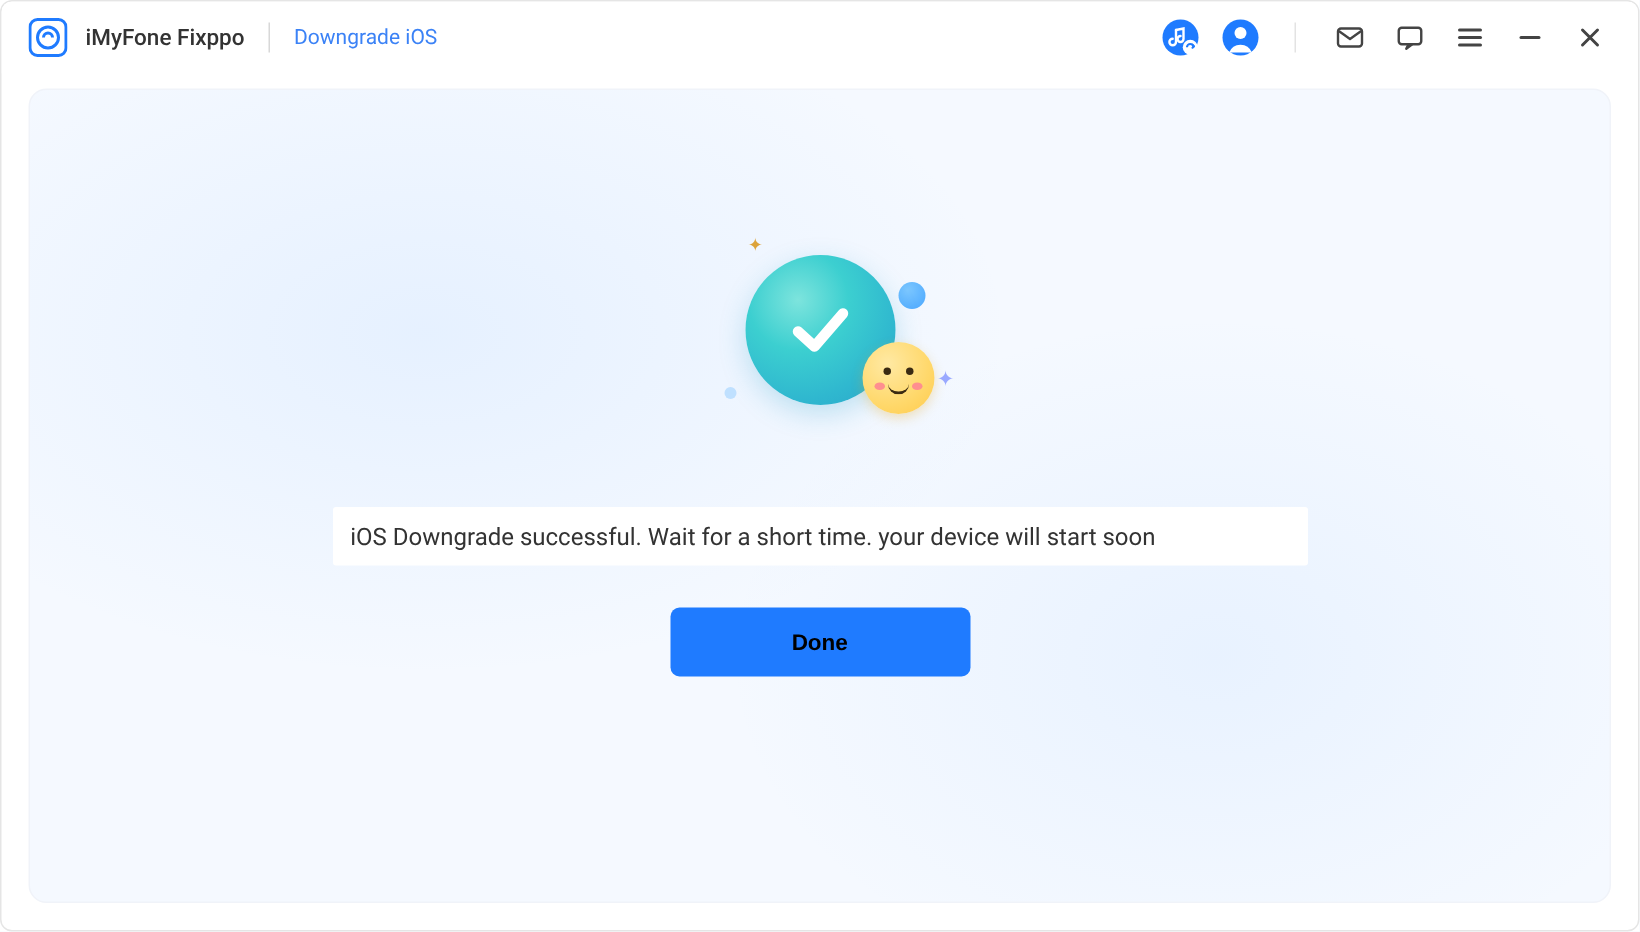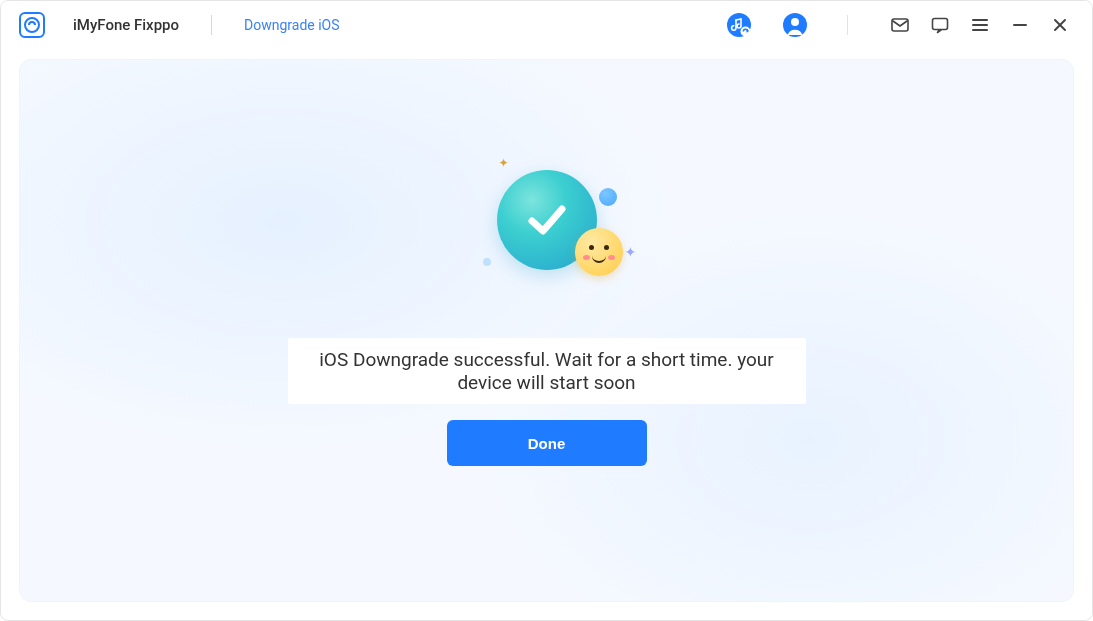--- a/index.html
+++ b/index.html
@@ -13,21 +13,21 @@
       overflow: hidden;
       position: relative;
     }
 
     
     .titlebar {
       height: 48px;
       display: flex;
       align-items: center;
       padding: 0 18px;
-      gap: 28px;
+      gap: 12px;
       background: #fff;
     }
     .app-logo {
       width: 26px;
       height: 26px;
       display: flex;
       align-items: center;
       justify-content: center;
     }
     .app-title {
@@ -135,37 +135,37 @@
       background:#bfe0ff; left: 36px; top: 98px;
     }
     .sparkle {
       position:absolute; color:#dca33a; font-size:16px;
     }
     .sparkle.s1{ left:52px; top:-4px; font-size:12px; }
     .sparkle.s2{ left:178px; top:84px; color:#9aa9ff; font-size:14px; }
 
     .status-line {
       margin-top: 38px;
-      width: 518px;
-      text-align: center;
+      width: 650px;
+      text-align: left;
       background: #fff;
       padding: 10px 12px;
-      font-size: 19px;
+      font-size: 16px;
       color: #333;
       border-radius: 2px;
     }
 
     .done-btn {
-      margin-top: 16px;
+      margin-top: 28px;
       width: 200px;
       height: 46px;
       border: none;
       border-radius: 6px;
       background: #1f7bff;
-      color: #ffffff;
+      color: #000000;
       font-size: 15px;
       font-weight: 600;
       cursor: pointer;
     }
 
   </style>
 </head>
 <body>
 
 <div class="titlebar">

